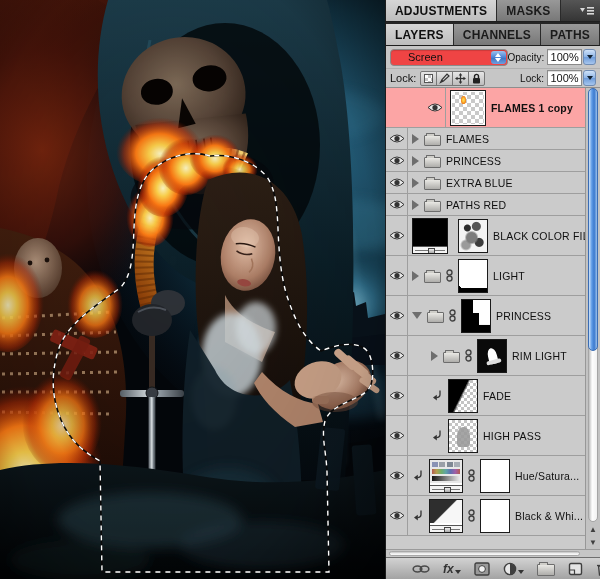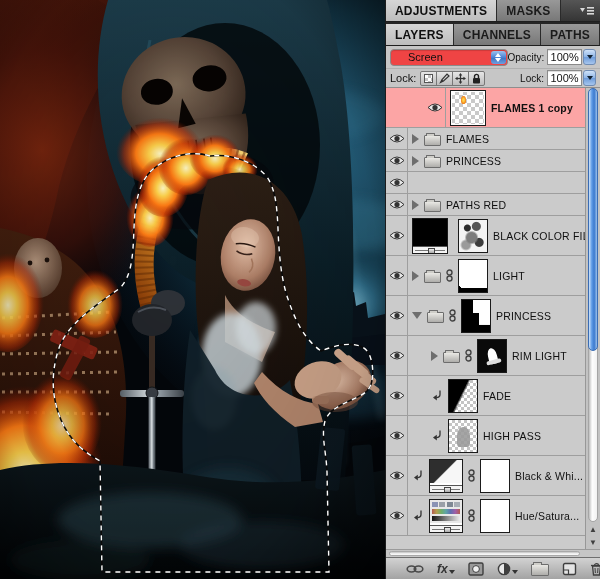--- a/index.html
+++ b/index.html
@@ -129,21 +129,21 @@
   .varrow{position:absolute;left:0;right:0;height:13px;display:flex;align-items:center;justify-content:center;
      font-size:8px;color:#3f3f3f;background:#c2c2c2;}
   .va-up{bottom:13px;} .va-dn{bottom:0;}
 
   .hstrip{height:8px;background:#c6c6c6;border-top:1px solid #9a9a9a;position:relative;}
   .hchan{position:absolute;left:3px;right:20px;top:1px;bottom:1px;border-radius:3px;
      background:linear-gradient(#c0c0c0,#f6f6f6 60%);border:1px solid #a8a8a8;}
 
   
   #ltoolbar{height:22px;background:linear-gradient(#d2d2d2,#a3a3a3);border-top:1px solid #6f6f6f;
-     display:flex;align-items:center;gap:13px;padding:0 8px 0 20px;}
+     display:flex;align-items:center;gap:13px;padding:0 8px 0 26px;}
   .tbicon{display:flex;align-items:center;color:#3c3c3c;}
   .fxtxt{font-size:12px;font-weight:bold;font-style:italic;color:#333;}
   .tinytri{width:0;height:0;border-left:3px solid transparent;border-right:3px solid transparent;
      border-top:4px solid #333;margin-left:1px;margin-top:6px;}
   .grip{margin-left:auto;width:12px;height:12px;opacity:.7;background:
     radial-gradient(circle at 2px 10px,#777 1px,transparent 1.4px),
     radial-gradient(circle at 6px 10px,#777 1px,transparent 1.4px),
     radial-gradient(circle at 10px 10px,#777 1px,transparent 1.4px),
     radial-gradient(circle at 6px 6px,#777 1px,transparent 1.4px),
     radial-gradient(circle at 10px 6px,#777 1px,transparent 1.4px),
@@ -515,20 +515,25 @@
             <span class="lbl10">PRINCESS</span>
             </div>
         </div>
         <div class="row h22">
           <div class="eyecell">
               <svg width="16" height="11">
                 <path d="M1,5.5 Q8,-1.5 15,5.5 Q8,12.5 1,5.5 Z" fill="#e9e9e9" stroke="#333"></path>
                 <circle cx="8" cy="5.5" r="2.6" fill="#333"></circle>
               </svg>
             </div>
+          <div class="rowbody">
+              <i class="tri-r"></i>
+              <i class="folder"></i>
+            <span class="lbl10">EXTRA BLUE</span>
+            </div>
         </div>
         <div class="row h22">
           <div class="eyecell">
               <svg width="16" height="11">
                 <path d="M1,5.5 Q8,-1.5 15,5.5 Q8,12.5 1,5.5 Z" fill="#e9e9e9" stroke="#333"></path>
                 <circle cx="8" cy="5.5" r="2.6" fill="#333"></circle>
               </svg>
             </div>
           <div class="rowbody">
               <i class="tri-r"></i>
@@ -651,47 +656,20 @@
             <span class="clip-ind">
                 <svg width="11" height="11">
                   <path d="M8,0.5 V4.5 C8,7 6.2,7.6 4.2,7.6" fill="none" stroke="#333" stroke-width="1.3"></path>
                   <path d="M4.8,4.8 L1,7.6 L4.8,10.4 Z" fill="#333"></path>
                 </svg>
               </span>
             <div class="thumb t-mask checker6">
                 <i class="hp-fig"></i>
               </div>
             <span class="lbl10">HIGH PASS</span>
-          </div>
-        </div>
-
-        <div class="row h40">
-          <div class="eyecell">
-              <svg width="16" height="11">
-                <path d="M1,5.5 Q8,-1.5 15,5.5 Q8,12.5 1,5.5 Z" fill="#e9e9e9" stroke="#333"></path>
-                <circle cx="8" cy="5.5" r="2.6" fill="#333"></circle>
-              </svg>
-            </div>
-          <div class="rowbody">
-            <span class="clip-ind">
-                <svg width="11" height="11">
-                  <path d="M8,0.5 V4.5 C8,7 6.2,7.6 4.2,7.6" fill="none" stroke="#333" stroke-width="1.3"></path>
-                  <path d="M4.8,4.8 L1,7.6 L4.8,10.4 Z" fill="#333"></path>
-                </svg>
-              </span>
-            <div class="thumb t-adj" style="background:#fff">
-              <i class="adj-bw-top"></i>
-              <div class="mini-slider"></div>
-            </div>
-            <svg width="7" height="13">
-                <circle cx="3.5" cy="3.5" r="2.5" fill="none" stroke="#444" stroke-width="1.4"></circle>
-                <circle cx="3.5" cy="9.5" r="2.5" fill="none" stroke="#444" stroke-width="1.4"></circle>
-              </svg>
-            <div class="thumb t-mask" style="background:#fff"></div>
-            <span class="lbl10">Black &amp; Whi...</span>
           </div>
         </div>
 
         <div class="row h40">
           <div class="eyecell">
               <svg width="16" height="11">
                 <path d="M1,5.5 Q8,-1.5 15,5.5 Q8,12.5 1,5.5 Z" fill="#e9e9e9" stroke="#333"></path>
                 <circle cx="8" cy="5.5" r="2.6" fill="#333"></circle>
               </svg>
             </div>
@@ -712,20 +690,47 @@
             </div>
             <svg width="7" height="13">
                 <circle cx="3.5" cy="3.5" r="2.5" fill="none" stroke="#444" stroke-width="1.4"></circle>
                 <circle cx="3.5" cy="9.5" r="2.5" fill="none" stroke="#444" stroke-width="1.4"></circle>
               </svg>
             <div class="thumb t-mask" style="background:#fff"></div>
             <span class="lbl10">Hue/Satura...</span>
           </div>
         </div>
 
+        <div class="row h40">
+          <div class="eyecell">
+              <svg width="16" height="11">
+                <path d="M1,5.5 Q8,-1.5 15,5.5 Q8,12.5 1,5.5 Z" fill="#e9e9e9" stroke="#333"></path>
+                <circle cx="8" cy="5.5" r="2.6" fill="#333"></circle>
+              </svg>
+            </div>
+          <div class="rowbody">
+            <span class="clip-ind">
+                <svg width="11" height="11">
+                  <path d="M8,0.5 V4.5 C8,7 6.2,7.6 4.2,7.6" fill="none" stroke="#333" stroke-width="1.3"></path>
+                  <path d="M4.8,4.8 L1,7.6 L4.8,10.4 Z" fill="#333"></path>
+                </svg>
+              </span>
+            <div class="thumb t-adj" style="background:#fff">
+              <i class="adj-bw-top"></i>
+              <div class="mini-slider"></div>
+            </div>
+            <svg width="7" height="13">
+                <circle cx="3.5" cy="3.5" r="2.5" fill="none" stroke="#444" stroke-width="1.4"></circle>
+                <circle cx="3.5" cy="9.5" r="2.5" fill="none" stroke="#444" stroke-width="1.4"></circle>
+              </svg>
+            <div class="thumb t-mask" style="background:#fff"></div>
+            <span class="lbl10">Black &amp; Whi...</span>
+          </div>
+        </div>
+
       </div>
 
       <div id="vscroll">
         <div class="vchan"></div>
         <div class="vthumb"></div>
         <div class="varrow va-up">▲</div>
         <div class="varrow va-dn">▼</div>
       </div>
     </div>
 

